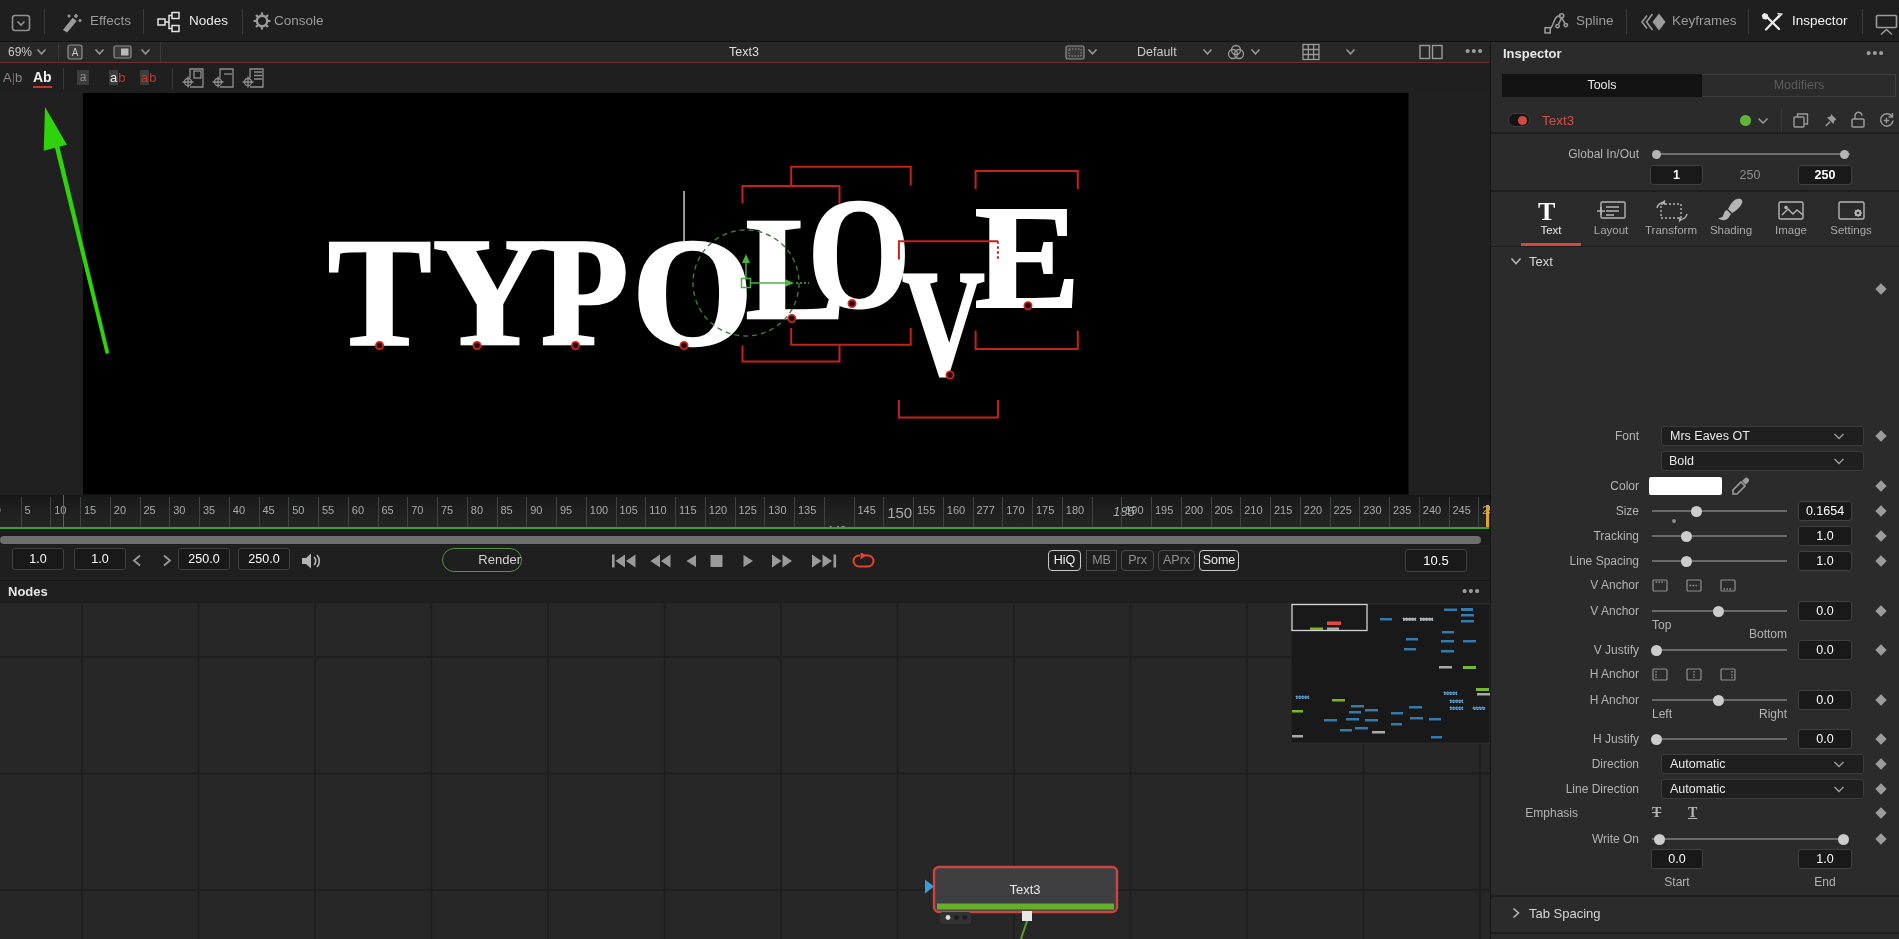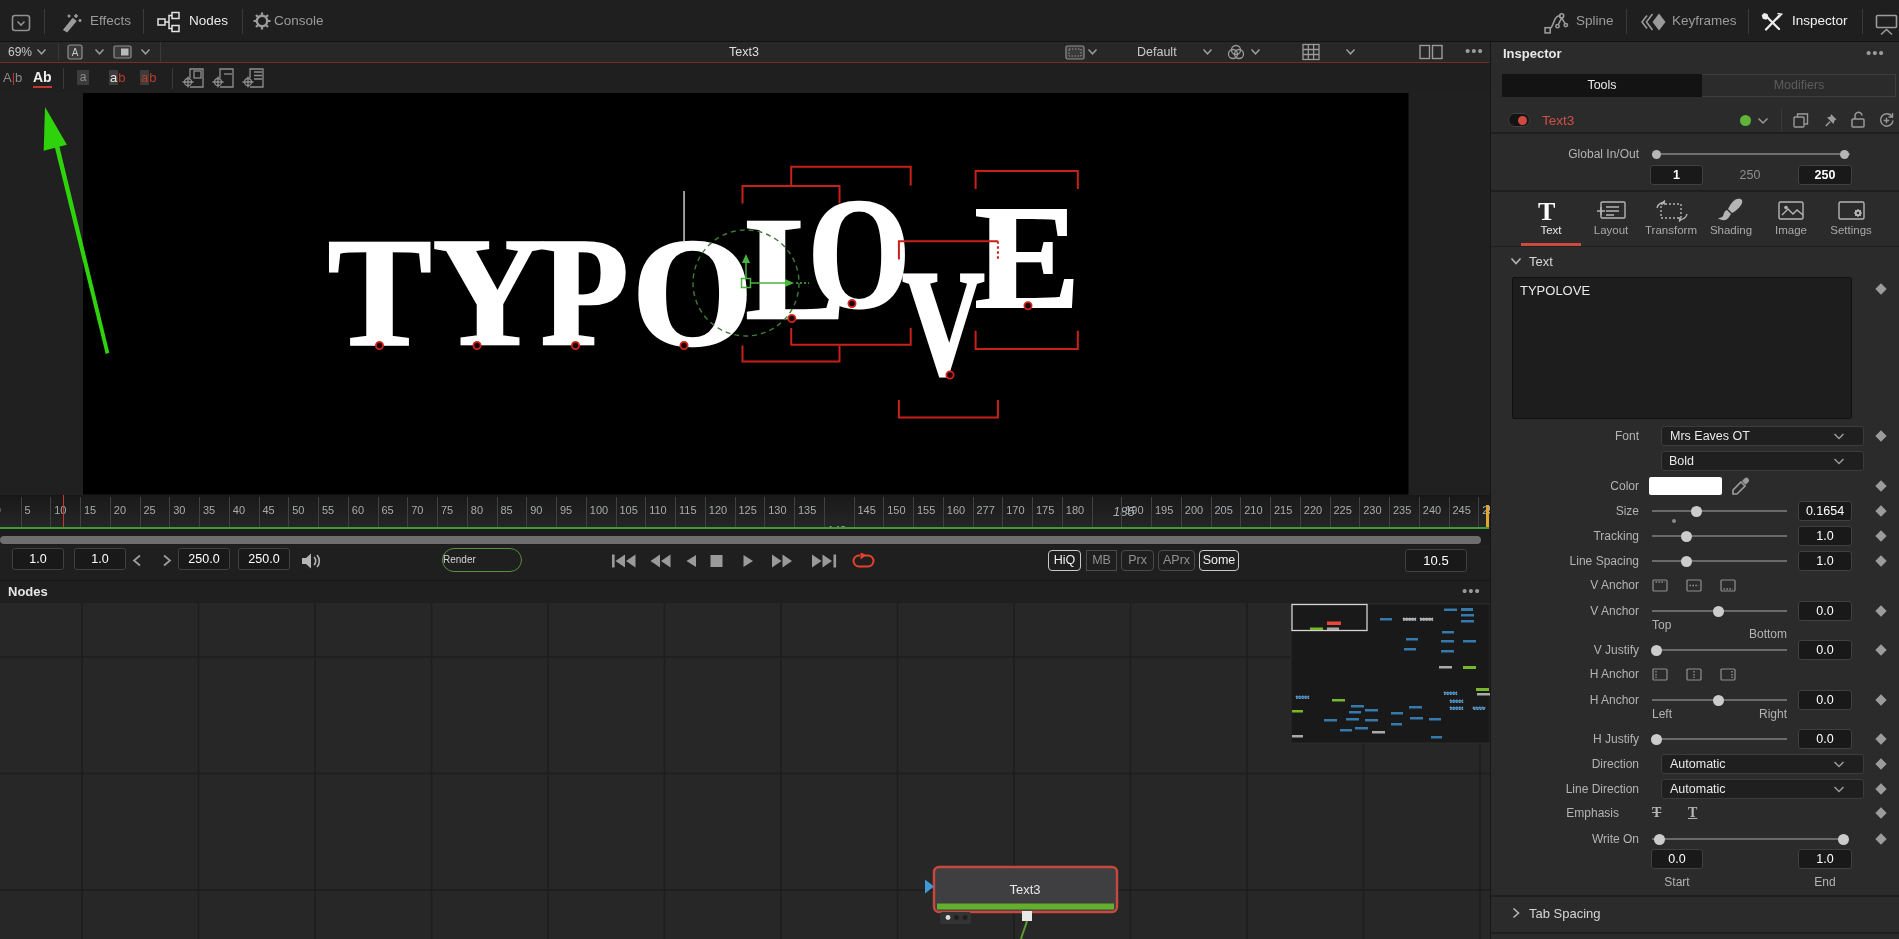--- a/index.html
+++ b/index.html
@@ -274,21 +274,21 @@
 <div class="abs" style="left:738.5px;top:9px;font-size:11px;color:#a7abad;">125</div>
 <div class="abs" style="left:764.2px;top:2px;width:1px;height:30px;background:#3f4243;"></div>
 <div class="abs" style="left:768.2px;top:9px;font-size:11px;color:#a7abad;">130</div>
 <div class="abs" style="left:794.0px;top:2px;width:1px;height:30px;background:#3f4243;"></div>
 <div class="abs" style="left:798.0px;top:9px;font-size:11px;color:#a7abad;">135</div>
 <div class="abs" style="left:823.8px;top:2px;width:1px;height:30px;background:#3f4243;"></div>
 <div class="abs" style="left:827.8px;top:9px;font-size:11px;color:#a7abad;margin-top:20px;">140</div>
 <div class="abs" style="left:853.5px;top:2px;width:1px;height:30px;background:#3f4243;"></div>
 <div class="abs" style="left:857.5px;top:9px;font-size:11px;color:#a7abad;">145</div>
 <div class="abs" style="left:883.2px;top:2px;width:1px;height:30px;background:#3f4243;"></div>
-<div class="abs" style="left:887.2px;top:9px;font-size:11px;color:#a7abad;">150</div>
+<div class="abs" style="left:887.2px;top:9px;font-size:15px;color:#a7abad;">150</div>
 <div class="abs" style="left:913.0px;top:2px;width:1px;height:30px;background:#3f4243;"></div>
 <div class="abs" style="left:917.0px;top:9px;font-size:11px;color:#a7abad;">155</div>
 <div class="abs" style="left:942.8px;top:2px;width:1px;height:30px;background:#3f4243;"></div>
 <div class="abs" style="left:946.8px;top:9px;font-size:11px;color:#a7abad;">160</div>
 <div class="abs" style="left:972.5px;top:2px;width:1px;height:30px;background:#3f4243;"></div>
 <div class="abs" style="left:976.5px;top:9px;font-size:11px;color:#a7abad;">277</div>
 <div class="abs" style="left:1002.2px;top:2px;width:1px;height:30px;background:#3f4243;"></div>
 <div class="abs" style="left:1006.2px;top:9px;font-size:11px;color:#a7abad;">170</div>
 <div class="abs" style="left:1032.0px;top:2px;width:1px;height:30px;background:#3f4243;"></div>
 <div class="abs" style="left:1036.0px;top:9px;font-size:11px;color:#a7abad;">175</div>
@@ -336,21 +336,21 @@
 <svg class="abs" style="left:131px;top:554px" width="12" height="13">
       <path d="M9 1.5 L3 6.5 L9 11.5" fill="none" stroke="#9a9a9a" stroke-width="1.8"></path>
     </svg>
 <svg class="abs" style="left:161px;top:554px" width="12" height="13">
       <path d="M3 1.5 L9 6.5 L3 11.5" fill="none" stroke="#9a9a9a" stroke-width="1.8"></path>
     </svg>
 <svg class="abs" style="left:300px;top:552px" width="22" height="18" viewBox="0 0 22 18">
 <path d="M2 6 h4 l5 -4.5 v15 L6 12 H2 z" fill="#b5b5b5"></path>
 <path d="M14 5 a5.5 5.5 0 0 1 0 8 M17 3 a9 9 0 0 1 0 12" fill="none" stroke="#b5b5b5" stroke-width="1.6"></path>
     </svg>
-<div class="abs" style="left:442px;top:548px;width:80px;height:24px;border:1.5px solid #55913e;border-radius:12px;color:#d2d2d2;font-size:10px;text-align:left;line-height:21px;">Render</div>
+<div class="abs" style="left:442px;top:548px;width:80px;height:24px;border:1.5px solid #55913e;border-radius:12px;color:#d2d2d2;font-size:13px;text-align:right;line-height:21px;">Render</div>
 <svg class="abs" style="left:610px;top:553px" width="270" height="16" viewBox="0 0 270 16">
 <g fill="#9a9a9a">
 <rect x="2" y="1.5" width="2.6" height="13"></rect>
         <path d="M15 1.5 L5.5 8 L15 14.5 z"></path>
         <path d="M25.5 1.5 L16 8 L25.5 14.5 z"></path>
 <path d="M50 1.5 L40.5 8 L50 14.5 z"></path>
         <path d="M60.5 1.5 L51 8 L60.5 14.5 z"></path>
 <path d="M86 2 L76.5 8 L86 14 z"></path>
 <rect x="100.5" y="2" width="12" height="12"></rect>
 <path d="M133.5 2 L143 8 L133.5 14 z"></path>
@@ -542,21 +542,20 @@
         </g>
         <circle cx="23" cy="13" r="1.3" fill="#2b2b2b"></circle>
       </g>
     </svg>
 <div class="abs" style="left:1521px;top:243px;width:60px;height:2.5px;background:#cf4a3e;"></div>
 <div class="abs" style="left:1491px;top:245.5px;width:408px;height:1.5px;background:#1f1f1f;"></div>
 <svg class="abs" style="left:1510px;top:257px" width="12" height="9">
       <path d="M1.5 1.5 L6 6.5 L10.5 1.5" fill="none" stroke="#b5b5b5" stroke-width="1.6"></path>
     </svg>
 <div class="abs" style="left:1529px;top:254px;font-size:13px;color:#d5d5d5;">Text</div>
-<div class="abs" style="left:1512px;top:277px;width:340px;height:142px;background:#1d1d1d;border:1px solid #101010;border-radius:2px;color:#e8e8e8;font-size:13px;padding:5px 7px;">TYPOLOVE</div>
 <div class="abs dia" style="left:1877px;top:284.5px;"></div>
 <div class="abs lbl" style="left:1490px;top:429px;width:149px;">Font</div>
 <div class="abs dd" style="left:1649px;top:426px;width:203px;height:20px;line-height:18px;padding-left:8px;">Mrs Eaves OT</div>
 <svg class="abs" style="left:1833px;top:433px" width="12" height="8">
       <path d="M1.5 1 L6 5.5 L10.5 1" fill="none" stroke="#9a9a9a" stroke-width="1.5"></path>
     </svg>
 <div class="abs dia" style="left:1877px;top:432px;"></div>
 <div class="abs dd" style="left:1649px;top:451px;width:203px;height:20px;line-height:18px;padding-left:7px;">Bold</div>
 <svg class="abs" style="left:1833px;top:458px" width="12" height="8">
       <path d="M1.5 1 L6 5.5 L10.5 1" fill="none" stroke="#9a9a9a" stroke-width="1.5"></path>
@@ -641,21 +640,21 @@
 <svg class="abs" style="left:1833px;top:761px" width="12" height="8">
       <path d="M1.5 1 L6 5.5 L10.5 1" fill="none" stroke="#9a9a9a" stroke-width="1.5"></path>
     </svg>
 <div class="abs dia" style="left:1877px;top:760px;"></div>
 <div class="abs lbl" style="left:1490px;top:782px;width:149px;">Line Direction</div>
 <div class="abs dd" style="left:1649px;top:779px;width:203px;height:20px;line-height:18px;padding-left:8px;">Automatic</div>
 <svg class="abs" style="left:1833px;top:786px" width="12" height="8">
       <path d="M1.5 1 L6 5.5 L10.5 1" fill="none" stroke="#9a9a9a" stroke-width="1.5"></path>
     </svg>
 <div class="abs dia" style="left:1877px;top:785px;"></div>
-<div class="abs lbl" style="left:1470px;top:806px;width:149px;">Emphasis</div>
+<div class="abs lbl" style="left:1429px;top:806px;width:149px;">Emphasis</div>
 <div class="abs dia" style="left:1877px;top:809px;"></div>
 <div class="abs" style="left:1652px;top:805px;font-size:14px;color:#b5b5b5;text-decoration:line-through;font-family:'Liberation Serif',serif;font-weight:bold;">T</div>
 <div class="abs" style="left:1688px;top:805px;font-size:14px;color:#b5b5b5;text-decoration:underline;font-family:'Liberation Serif',serif;font-weight:bold;">T</div>
 <div class="abs lbl" style="left:1490px;top:832px;width:149px;">Write On</div>
 <div class="abs" style="left:1652px;top:838px;width:196px;height:2px;background:#6a6a6a;"></div>
 <div class="abs" style="left:1653.5px;top:833.5px;width:11px;height:11px;background:#ccc;border-radius:50%;"></div>
 <div class="abs dia" style="left:1877px;top:835px;"></div>
 <div class="abs" style="left:1837.5px;top:833.5px;width:11px;height:11px;background:#ccc;border-radius:50%;"></div>
 <div class="abs vbox" style="left:1651px;top:849px;width:52px;height:20px;font-size:12.5px;line-height:18px;">0.0</div>
 <div class="abs vbox" style="left:1798px;top:849px;width:54px;height:20px;font-size:12.5px;line-height:18px;">1.0</div>

